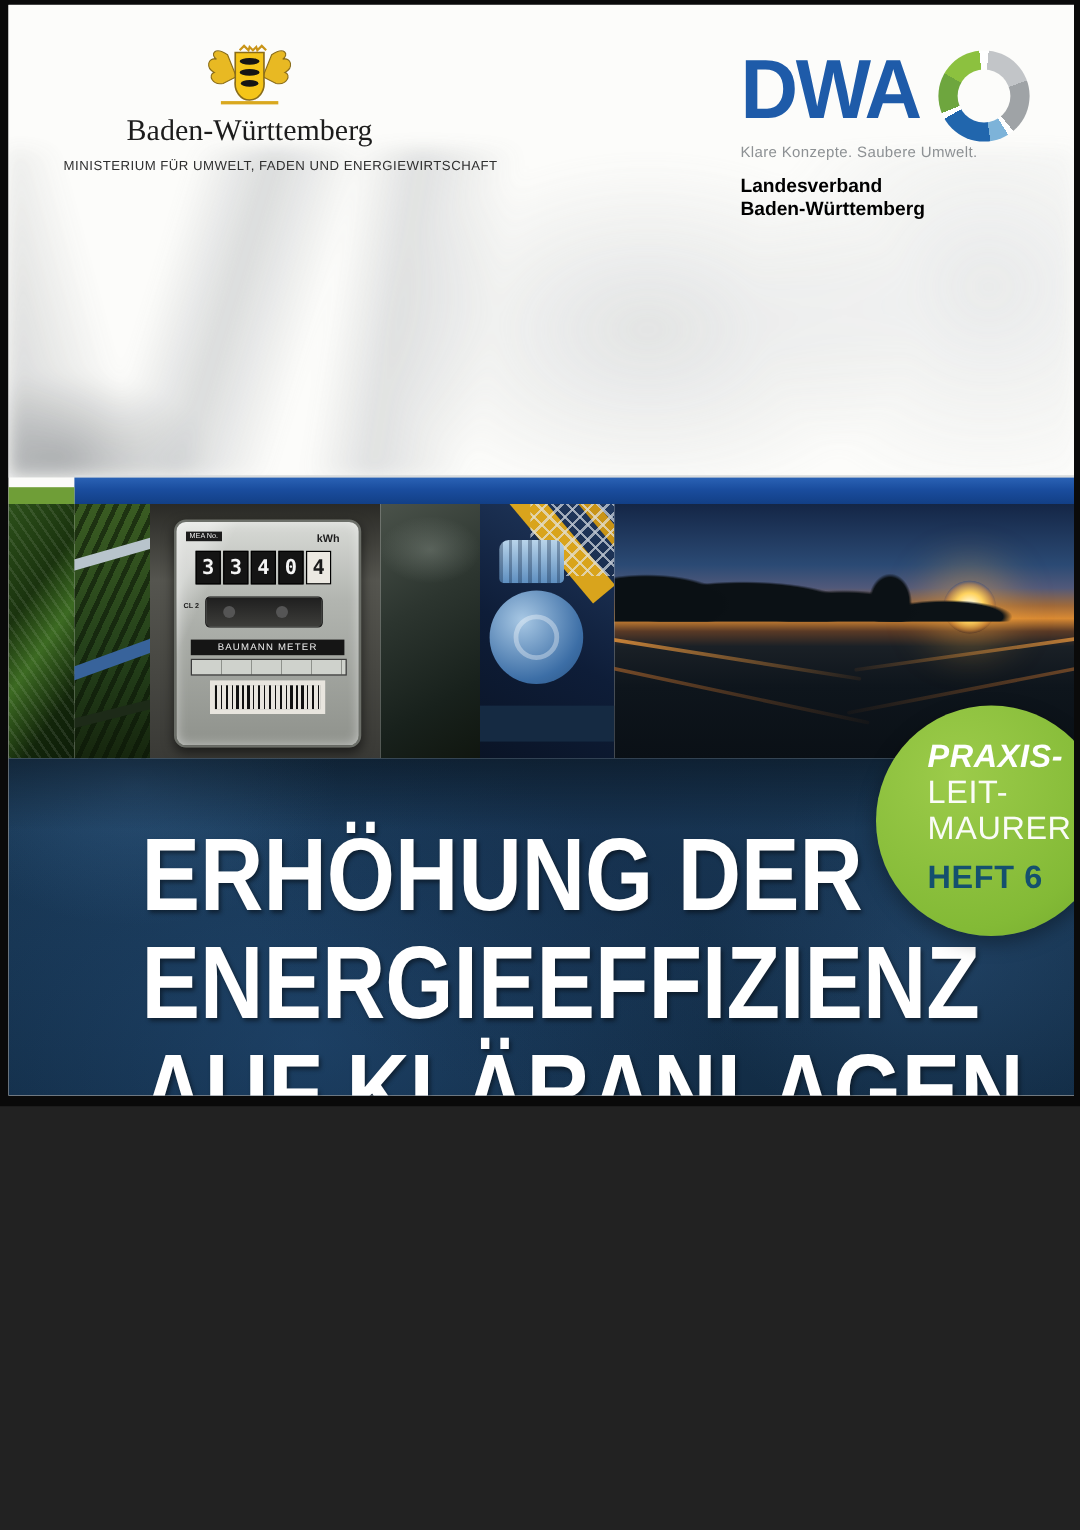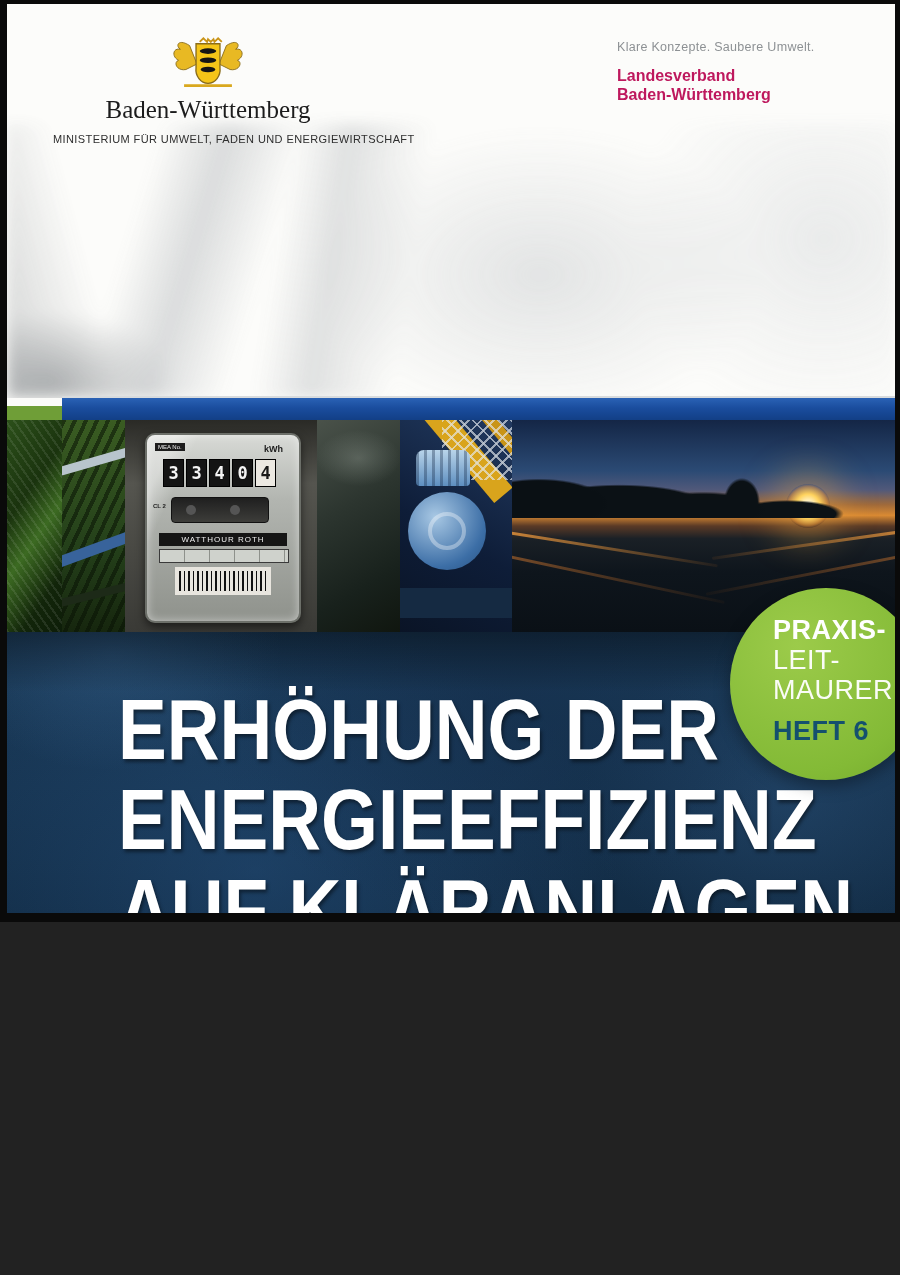--- a/index.html
+++ b/index.html
@@ -29,21 +29,21 @@
     conic-gradient(from 0deg,
       #ffffff 0deg 6deg,
       #c2c5c8 6deg 70deg,#9fa3a6 70deg 140deg,
       #ffffff 140deg 148deg,
       #7db3d9 148deg 172deg,#2166ad 172deg 240deg,
       #ffffff 240deg 248deg,
       #6ea63e 248deg 300deg,#8cc13f 300deg 354deg,
       #ffffff 354deg 360deg);}
   .dwa-ring::after{content:"";position:absolute;inset:16px;background:#fcfcfa;border-radius:50%;}
   .dwa-tagline{font-size:12.5px;color:#8d9194;margin-top:2px;letter-spacing:.3px;}
-  .dwa-org{font-size:16px;font-weight:bold;color:#be185d;line-height:19px;margin-top:12px;}
+  .dwa-org{font-size:16px;font-weight:bold;color:#000000;line-height:19px;margin-top:12px;}
 
   
   .bar-row{position:absolute;left:0;top:394px;right:0;height:22px;}
   .blue-bar{position:absolute;left:55px;right:0;top:0;height:22px;
             background:linear-gradient(180deg,#2a62b5 0%,#1a4d9e 45%,#123f86 100%);
             box-shadow:0 -2px 0 #d8dbdd;}
   .green-chip{position:absolute;left:0;top:8px;width:55px;height:14px;background:#6f9e37;}
 
   
   .photo-strip{position:absolute;left:0;top:416px;right:0;height:212px;display:flex;}
@@ -137,21 +137,21 @@
       text-shadow:1px 1px 2px rgba(0,0,0,.5);white-space:nowrap;}
   .authors{position:absolute;left:111px;top:556px;font-size:19px;font-weight:bold;color:#86b93e;
       letter-spacing:1px;text-shadow:1px 1px 2px rgba(0,0,0,.5);}
   .authors .sep{font-weight:normal;opacity:.75;padding:0 11px;}
 
   
   .badge{position:absolute;left:723px;top:584px;width:192px;height:192px;border-radius:50%;z-index:5;
       background:radial-gradient(circle at 35% 30%,#9ccb4a,#83ba36 70%,#74a92e 100%);
       box-shadow:0 6px 16px rgba(0,0,0,.35);}
   .badge-text{position:absolute;left:43px;top:27px;line-height:30px;font-size:27px;color:#fff;letter-spacing:.5px;}
-  .b-bold{font-weight:bold;}
+  .b-bold{font-weight:bold;font-style:italic;}
   .b-light{font-weight:normal;opacity:.96;}
   .b-heft{font-weight:bold;color:#14506e;margin-top:11px;}
 </style>
 </head>
 <body>
 
 <div class="frame">
  <div class="cover">
 
   <div class="header-area">
@@ -166,20 +166,24 @@
         <ellipse cx="50" cy="16" rx="9" ry="3" fill="#151515"></ellipse>
         <ellipse cx="50" cy="26" rx="9" ry="3" fill="#151515"></ellipse>
         <ellipse cx="50" cy="36" rx="8" ry="3" fill="#151515"></ellipse>
         <rect x="24" y="52" width="52" height="3" fill="#d9a81e"></rect>
       </svg>
       <div class="bw-region">Baden-Württemberg</div>
       <div class="bw-ministry">MINISTERIUM FÜR UMWELT, FADEN UND ENERGIEWIRTSCHAFT</div>
     </div>
 
     <div class="dwa">
+      <div class="dwa-row">
+        <span class="dwa-word">DWA</span>
+        <span class="dwa-ring"></span>
+      </div>
       <div class="dwa-tagline">Klare Konzepte. Saubere Umwelt.</div>
       <div class="dwa-org">
         <div>Landesverband</div>
         <div>Baden-Württemberg</div>
       </div>
     </div>
   </div>
 
   <div class="bar-row">
     <div class="blue-bar"></div>
@@ -199,21 +203,21 @@
         <div class="m-kwh">kWh</div>
         <div class="m-display">
           <span class="m-digit">3</span>
           <span class="m-digit">3</span>
           <span class="m-digit">4</span>
           <span class="m-digit">0</span>
           <span class="m-digit dec">4</span>
         </div>
         <div class="m-rotor"></div>
         <div class="m-cl">CL 2</div>
-        <div class="m-bar">WATTHOUR ROTH</div>
+        <div class="m-bar">BAUMANN METER</div>
         <div class="m-table"></div>
         <div class="m-barcode"></div>
       </div>
     </div>
     <div class="ph ph-wet"></div>
     <div class="ph ph-pump">
       <div class="beam1"></div>
       <div class="beam2"></div>
       <div class="grid"></div>
       <div class="pump-top"></div>

